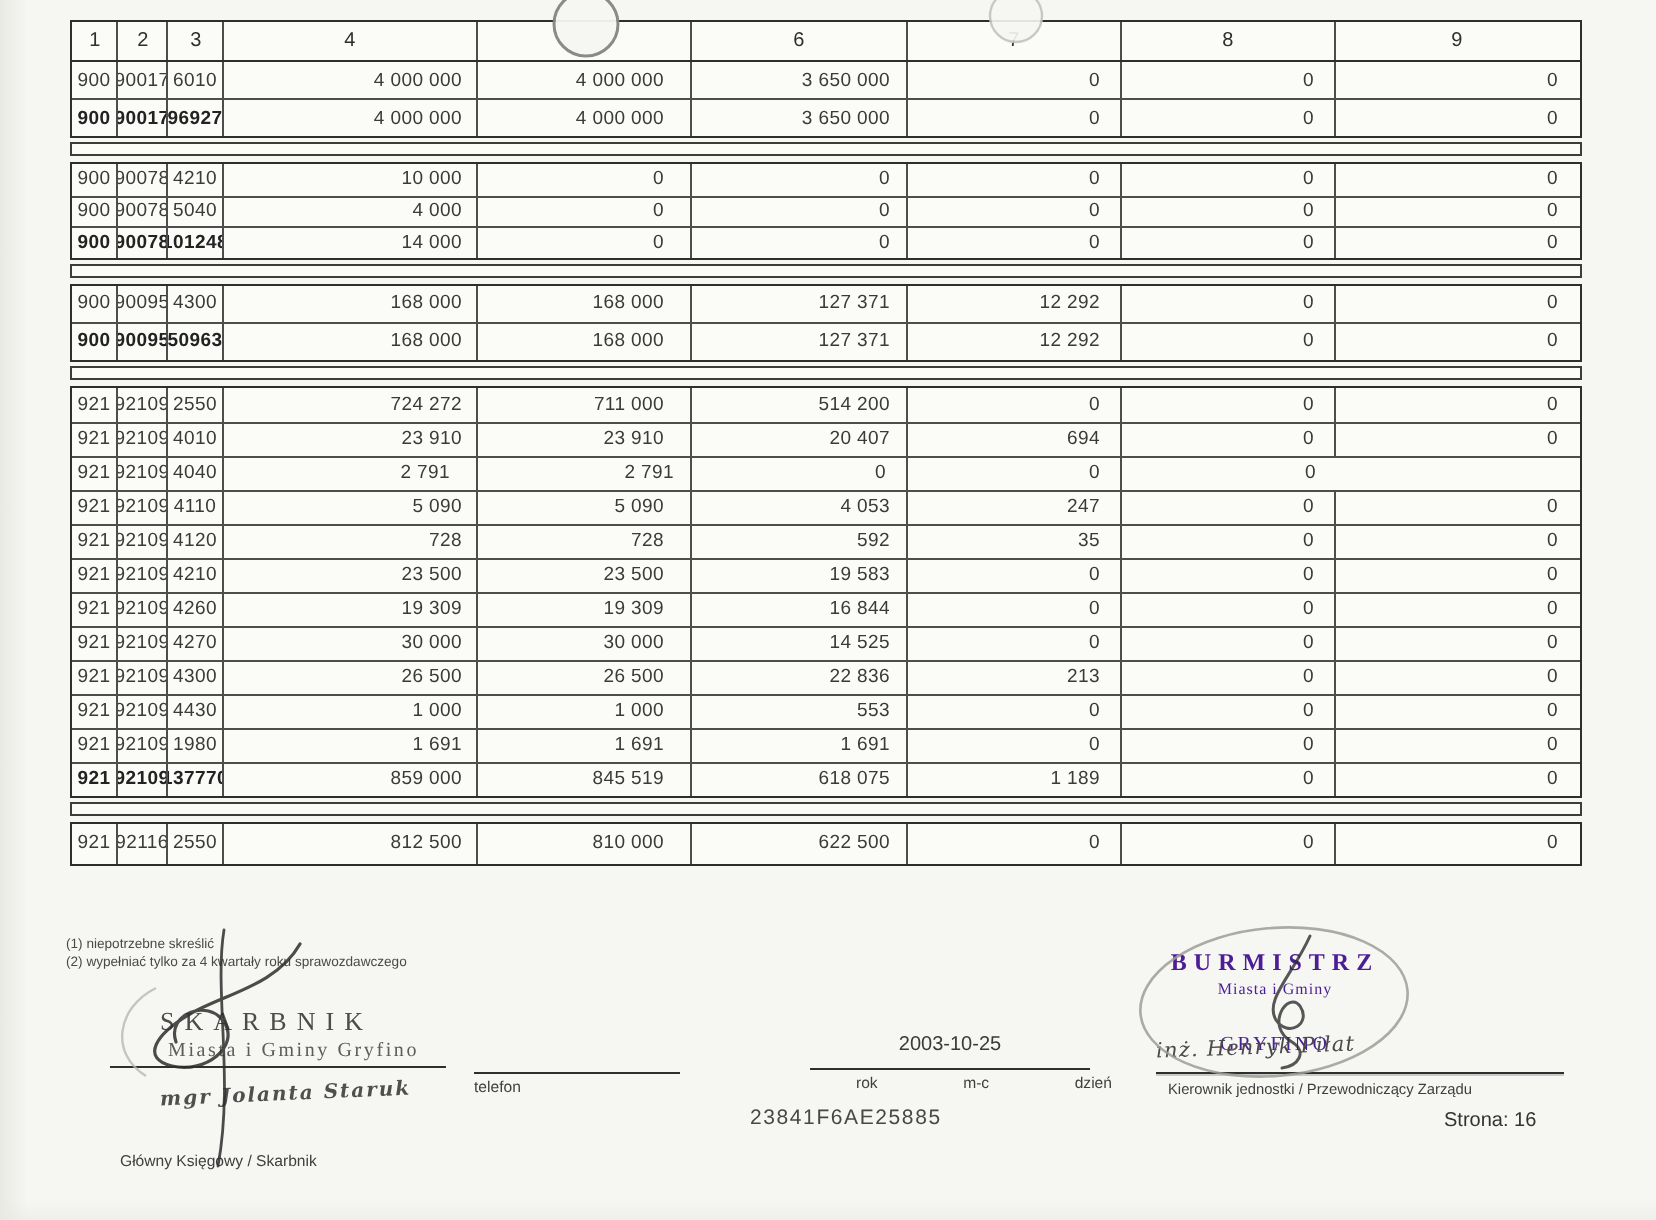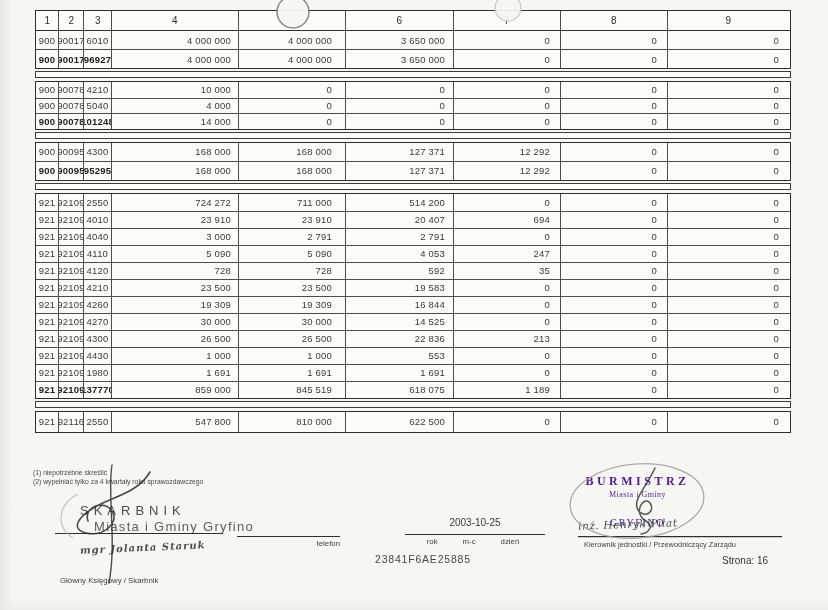--- a/index.html
+++ b/index.html
@@ -47,33 +47,33 @@
   .b3 .trow { height:17px; }
   .b4 .trow { height:20px; }
   .tspacer {
     height:7px; border:1.2px solid #3c3c3c; background:#fbfbf8;
     margin:2px 0 3px 0;
   }
 
   
   .abs { position:absolute; }
   .footnotes { left:33px; top:469px; font-size:6.8px; line-height:8.6px; color:#4a4a4a; }
-  .stamp-left { left:80px; top:503px; font-family:Liberation Sans, sans-serif; color:#4c4c4c; }
+  .stamp-left { left:80px; top:503px; font-family:Liberation Serif, serif; color:#4c4c4c; }
   .stamp-left .stamp-title { font-size:13px; letter-spacing:5px; }
-  .stamp-left .stamp-sub { font-size:13px; letter-spacing:1.3px; color:#5c5c5c; margin:1px 0 0 14px;text-align:right; }
+  .stamp-left .stamp-sub { font-size:10px; letter-spacing:1.3px; color:#5c5c5c; margin:1px 0 0 4px;text-align:right; }
   .sigline { border-top:1.3px solid #2f2f2f; height:0; }
   .line-left  { left:55px;  top:533px; width:168px; }
   .role-left  { left:60px;  top:536px; font-size:7.8px; color:#3f3f3f;margin-top:40px; }
   .name-left  { left:80px;  top:542px; font-family:"DejaVu Serif", serif; font-style:italic; font-weight:bold;
                 font-size:10px; letter-spacing:1px; color:#4f4f4f; transform:rotate(-2.5deg); }
   .line-phone { left:237px; top:536px; width:103px; }
-  .phone-label{ left:237px; top:539px; width:103px; text-align:right; font-size:7.8px; color:#3f3f3f; }
+  .phone-label{ left:237px; top:539px; width:103px; text-align:left; font-size:7.8px; color:#3f3f3f; }
   .date-value { left:405px; top:517px; width:140px; text-align:center; font-size:10px; color:#3a3a3a; }
   .line-date  { left:405px; top:534px; width:140px; }
-  .date-units { left:409px; top:537px; width:128px; display:flex; justify-content:center;
+  .date-units { left:428px; top:537px; width:128px; display:flex; justify-content:space-between;
                 font-size:7.8px; color:#3f3f3f;gap:25px; }
   .checksum   { left:375px; top:553px; font-size:10.5px; letter-spacing:0.8px; color:#474747; }
   .stamp-right{ left:570px; top:474px; width:135px; text-align:center;
                 font-family:"Liberation Serif", serif; color:#4c1d95; }
   .stamp-right .stamp-title { font-size:12px; letter-spacing:3.5px; font-weight:bold; }
   .stamp-right .stamp-sub   { font-size:8px; letter-spacing:0.5px; margin-top:1px;font-family:Liberation Serif, serif; }
   .stamp-right .stamp-city  { font-size:10px; letter-spacing:1.6px; margin-top:18px; }
   .name-right { left:578px; top:518px; font-family:"DejaVu Serif", serif; font-style:italic;
                 font-size:10.5px; letter-spacing:0.6px; color:#4a4a4a; transform:rotate(-2deg); }
   .line-right { left:578px; top:536px; width:204px; border-top:1.5px solid #2e2e2e; box-shadow:0 1px 0 rgba(0,0,0,0.18); }
@@ -166,21 +166,21 @@
         <div class="tcell c3">168 000</div>
         <div class="tcell c4">168 000</div>
         <div class="tcell c5">127 371</div>
         <div class="tcell c6">12 292</div>
         <div class="tcell c7">0</div>
         <div class="tcell c8">0</div>
       </div>
       <div class="trow summary">
         <div class="tcell c0">900</div>
         <div class="tcell c1">90095</div>
-        <div class="tcell c2">95295</div>
+        <div class="tcell c2">50963</div>
         <div class="tcell c3">168 000</div>
         <div class="tcell c4">168 000</div>
         <div class="tcell c5">127 371</div>
         <div class="tcell c6">12 292</div>
         <div class="tcell c7">0</div>
         <div class="tcell c8">0</div>
       </div>
     </div>
     <div class="tspacer"></div>
     <div class="tblock b3">
@@ -203,21 +203,20 @@
         <div class="tcell c4">23 910</div>
         <div class="tcell c5">20 407</div>
         <div class="tcell c6">694</div>
         <div class="tcell c7">0</div>
         <div class="tcell c8">0</div>
       </div>
       <div class="trow">
         <div class="tcell c0">921</div>
         <div class="tcell c1">92109</div>
         <div class="tcell c2">4040</div>
-        <div class="tcell c3">3 000</div>
         <div class="tcell c4">2 791</div>
         <div class="tcell c5">2 791</div>
         <div class="tcell c6">0</div>
         <div class="tcell c7">0</div>
         <div class="tcell c8">0</div>
       </div>
       <div class="trow">
         <div class="tcell c0">921</div>
         <div class="tcell c1">92109</div>
         <div class="tcell c2">4110</div>
@@ -316,21 +315,21 @@
         <div class="tcell c7">0</div>
         <div class="tcell c8">0</div>
       </div>
     </div>
     <div class="tspacer"></div>
     <div class="tblock b4">
       <div class="trow">
         <div class="tcell c0">921</div>
         <div class="tcell c1">92116</div>
         <div class="tcell c2">2550</div>
-        <div class="tcell c3">547 800</div>
+        <div class="tcell c3">812 500</div>
         <div class="tcell c4">810 000</div>
         <div class="tcell c5">622 500</div>
         <div class="tcell c6">0</div>
         <div class="tcell c7">0</div>
         <div class="tcell c8">0</div>
       </div>
     </div>
   </div>
 
 <div class="abs footnotes">

